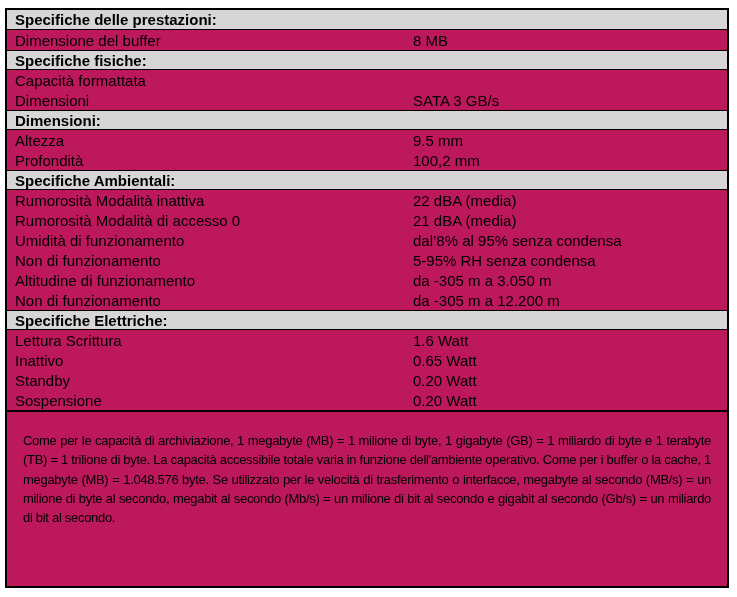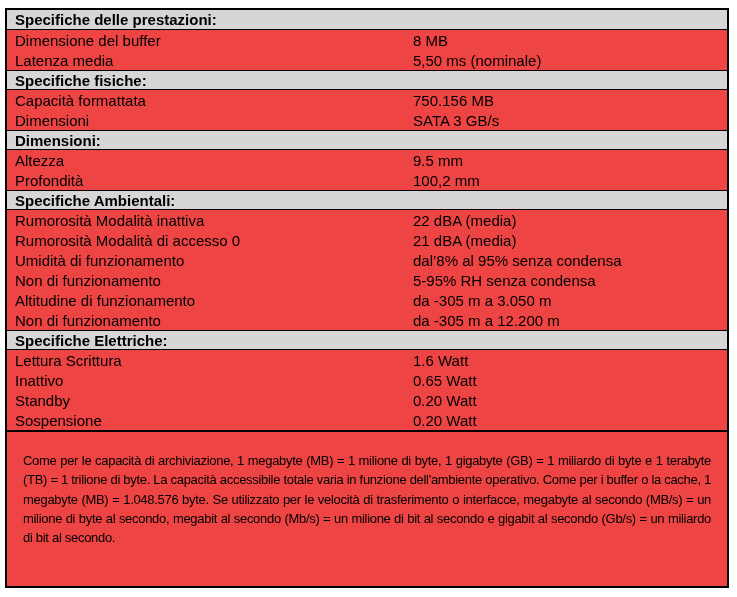--- a/index.html
+++ b/index.html
@@ -16,21 +16,21 @@
     overflow: hidden;
   }
   .sheet {
     position: absolute;
     left: 5px;
     top: 8px;
     width: 724px;
     height: 580px;
     border: 2px solid #000000;
     box-sizing: border-box;
-    background: #ef4444;
+    background: #be185d;
     display: flex;
     flex-direction: column;
   }
   .spec-table {
     flex: 0 0 auto;
     display: flex;
     flex-direction: column;
   }
   .trow {
     height: 20px;
@@ -81,29 +81,24 @@
 <body>
 
 <div class="sheet">
   <div class="spec-table">
 
     <div class="trow section-header">Specifiche delle prestazioni:</div>
     <div class="trow data-row">
       <div class="cell-label">Dimensione del buffer</div>
       <div class="cell-value">8 MB</div>
     </div>
-    <div class="trow data-row">
-      <div class="cell-label">Latenza media</div>
-      <div class="cell-value">5,50 ms (nominale)</div>
-    </div>
 
     <div class="trow section-header">Specifiche fisiche:</div>
     <div class="trow data-row">
       <div class="cell-label">Capacità formattata</div>
-      <div class="cell-value">750.156 MB</div>
     </div>
     <div class="trow data-row">
       <div class="cell-label">Dimensioni</div>
       <div class="cell-value">SATA 3 GB/s</div>
     </div>
 
     <div class="trow section-header">Dimensioni:</div>
     <div class="trow data-row">
       <div class="cell-label">Altezza</div>
       <div class="cell-value">9.5 mm</div>

